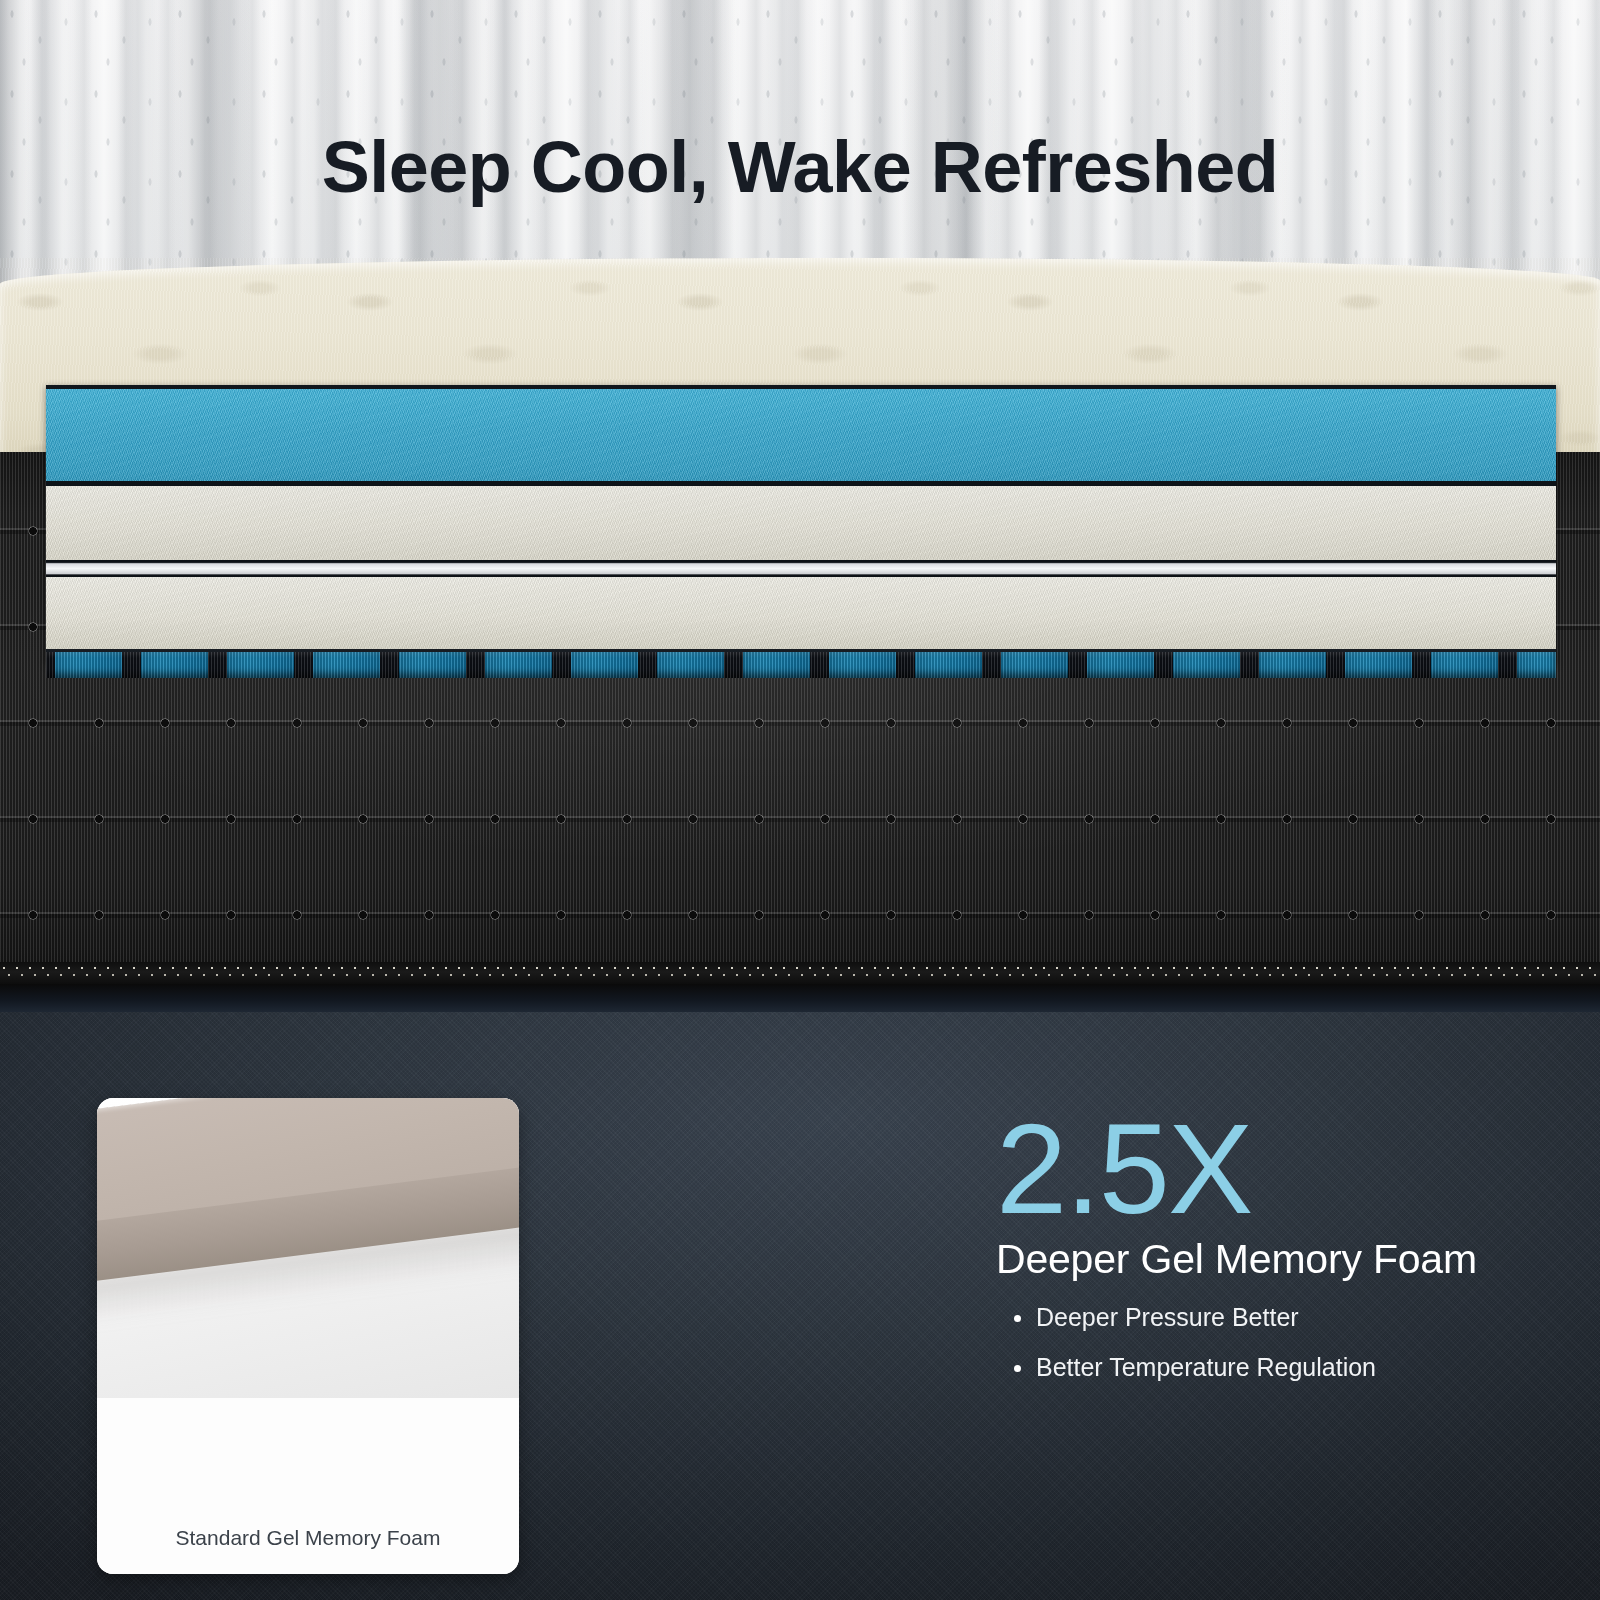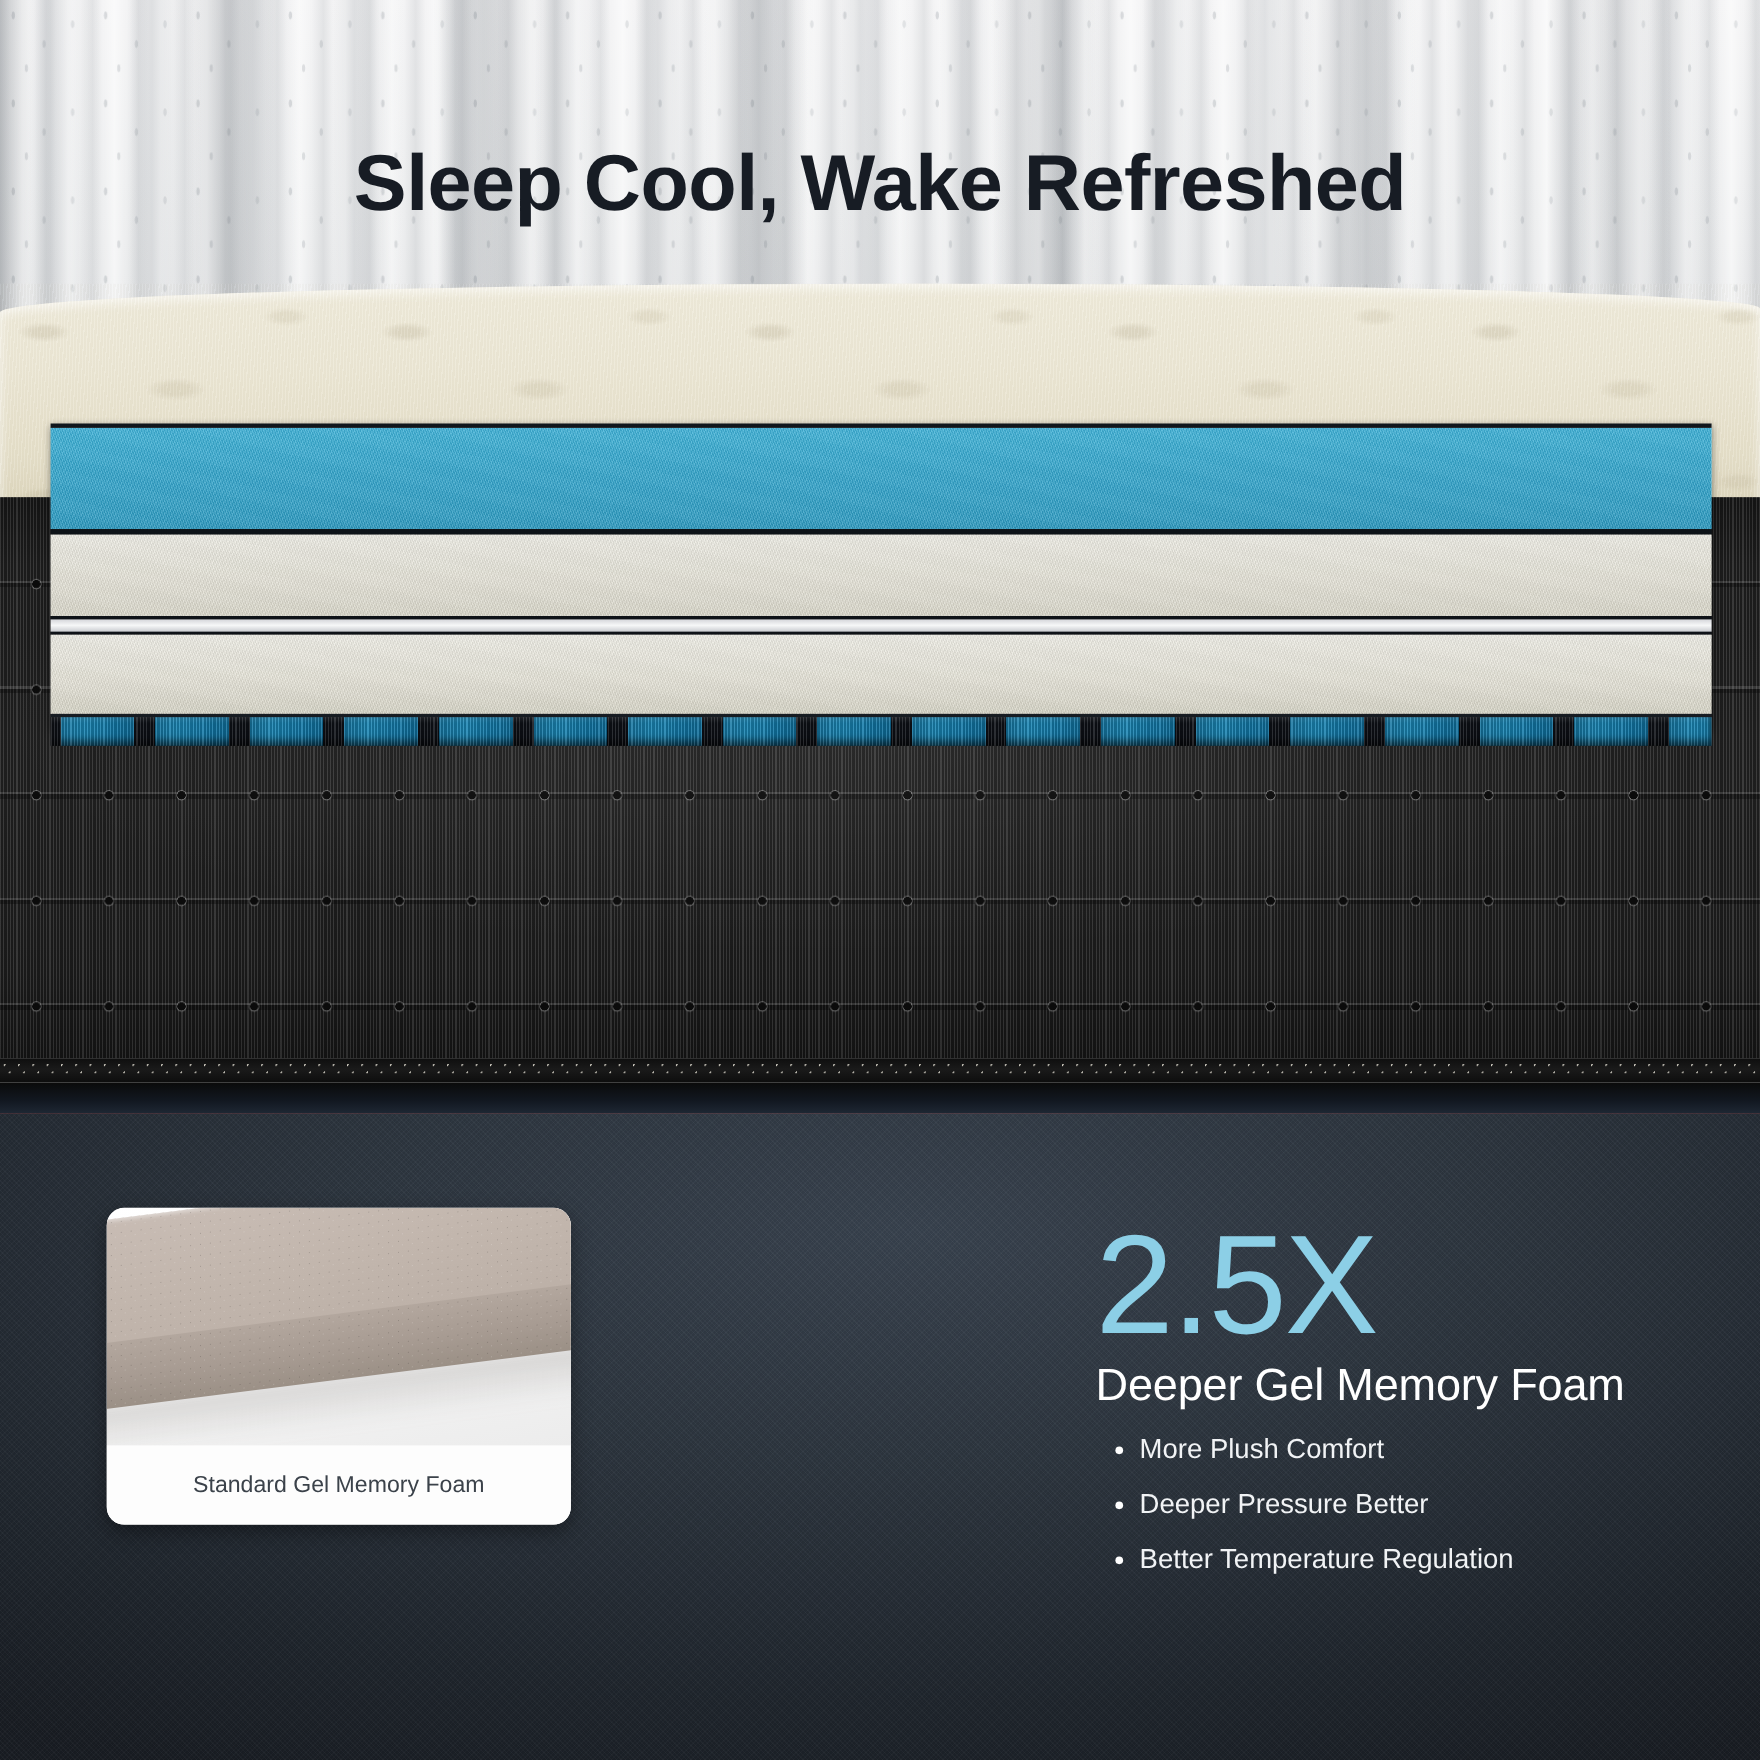--- a/index.html
+++ b/index.html
@@ -207,21 +207,21 @@
   #bottom .noise{
     position:absolute;inset:0;
     background-image:
       repeating-linear-gradient(45deg, rgba(255,255,255,.022) 0 1px, rgba(0,0,0,.03) 1px 3px),
       repeating-linear-gradient(-45deg, rgba(255,255,255,.018) 0 1px, rgba(0,0,0,.026) 1px 3px);
   }
 
   
   .card{
     position:absolute;top:1098px;
-    width:422px;height:288px;
+    width:422px;height:476px;
     background:#fdfdfd;
     border-radius:16px;
     overflow:hidden;
     box-shadow:0 6px 18px rgba(0,0,0,.38);
     z-index:20;
   }
   #card-standard{left:97px;}
   #card-ours{left:522px;}
   .card .photo{
     position:absolute;left:0;top:0;width:100%;height:300px;
@@ -351,19 +351,18 @@
         </div>
     </div>
     <div class="caption">Standard Gel Memory Foam</div>
   </div>
 
 
   <div id="promo">
     <div id="bignum">2.5X</div>
     <div id="subhead">Deeper Gel Memory Foam</div>
     <ul id="bullets">
-      <li>More Plush Comfort</li>
       <li>Deeper Pressure Better</li>
       <li>Better Temperature Regulation</li>
     </ul>
   </div>
 
 </div>
 
 </body></html>

